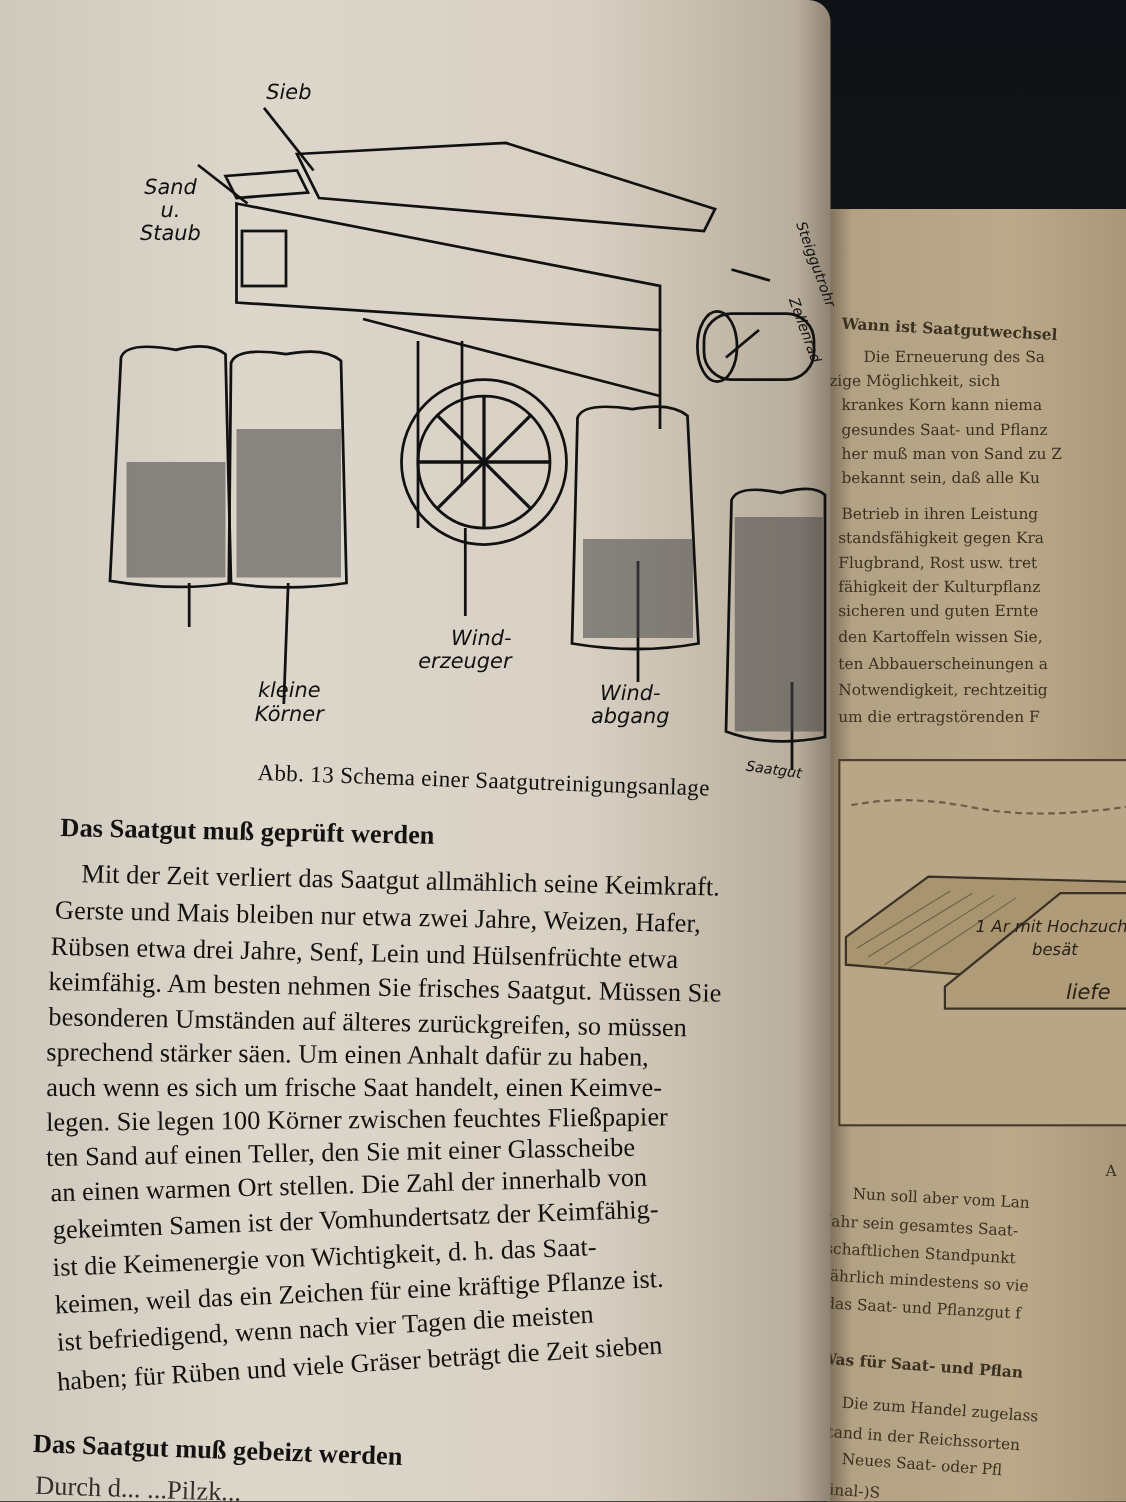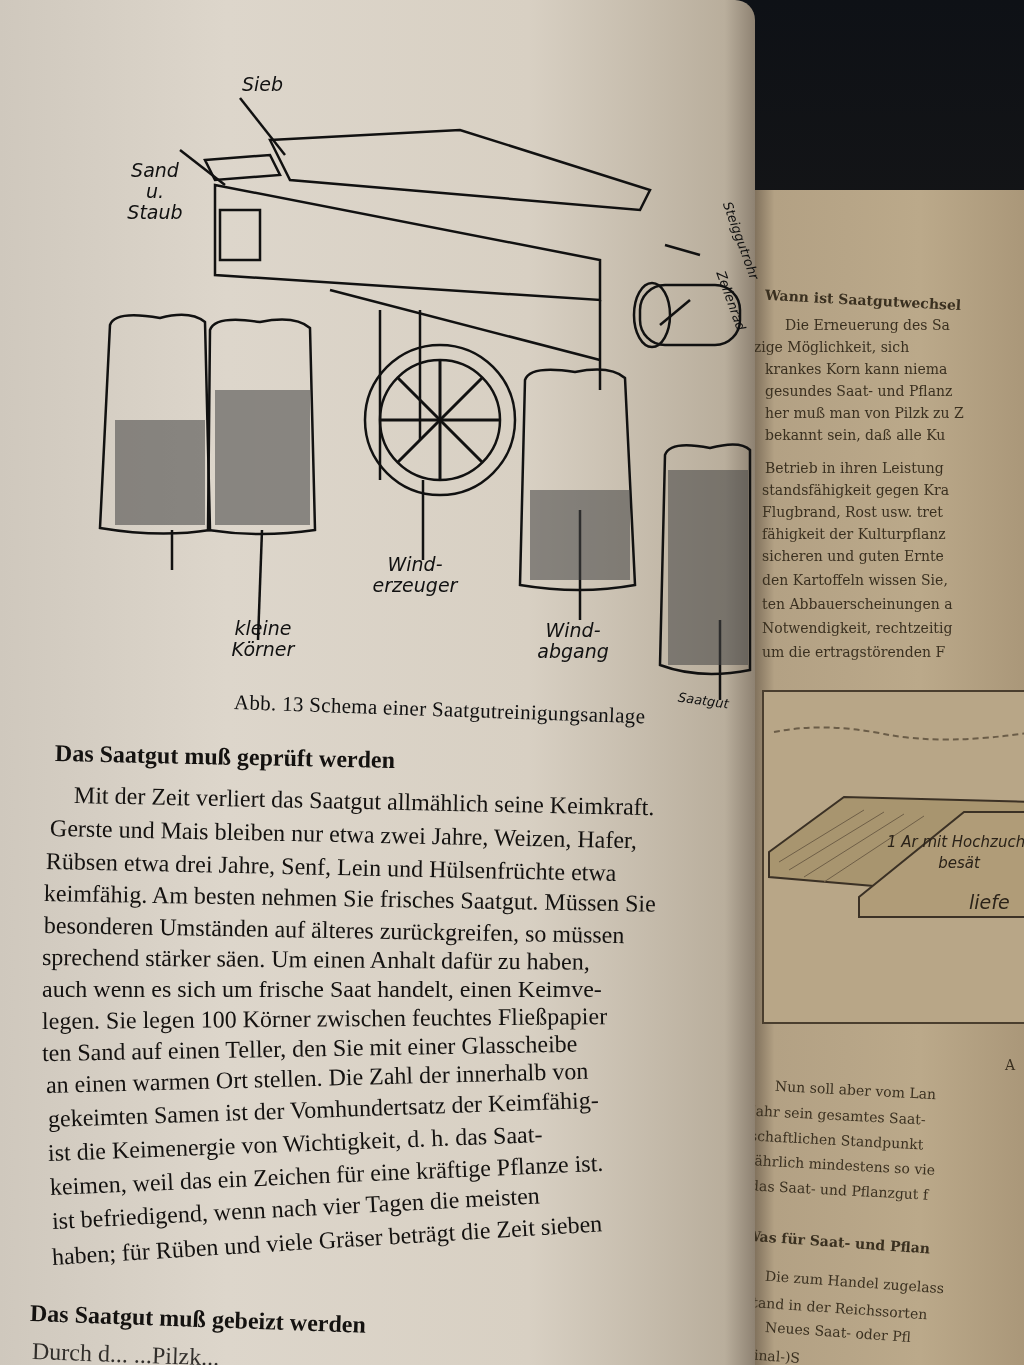--- a/index.html
+++ b/index.html
@@ -23,21 +23,21 @@
 
 <div class="dark-bg"></div>
 
 <div class="right-page"></div>
 <div class="right-text b" style="left:765px;top:290px;transform:rotate(3deg);">Wann ist Saatgutwechsel</div>
 <div>
   <div class="right-text" style="left:785px;top:315px;">Die Erneuerung des Sa</div>
   <div class="right-text" style="left:732px;top:337px;">einzige Möglichkeit, sich</div>
   <div class="right-text" style="left:765px;top:359px;">krankes Korn kann niema</div>
   <div class="right-text" style="left:765px;top:381px;">gesundes Saat- und Pflanz</div>
-  <div class="right-text" style="left:765px;top:403px;">her muß man von Pilzk zu Z</div>
+  <div class="right-text" style="left:765px;top:403px;">her muß man von Sand zu Z</div>
   <div class="right-text" style="left:765px;top:425px;">bekannt sein, daß alle Ku</div>
   <div class="right-text" style="left:765px;top:458px;">Betrieb in ihren Leistung</div>
   <div class="right-text" style="left:762px;top:480px;">standsfähigkeit gegen Kra</div>
   <div class="right-text" style="left:762px;top:502px;">Flugbrand, Rost usw. tret</div>
   <div class="right-text" style="left:762px;top:524px;">fähigkeit der Kulturpflanz</div>
   <div class="right-text" style="left:762px;top:546px;">sicheren und guten Ernte</div>
   <div class="right-text" style="left:762px;top:570px;">den Kartoffeln wissen Sie,</div>
   <div class="right-text" style="left:762px;top:594px;">ten Abbauerscheinungen a</div>
   <div class="right-text" style="left:762px;top:618px;">Notwendigkeit, rechtzeitig</div>
   <div class="right-text" style="left:762px;top:642px;">um die ertragstörenden F</div>
@@ -125,21 +125,21 @@
       <rect x="175" y="330" width="95" height="135"></rect>
       <rect x="490" y="430" width="100" height="90"></rect>
       <rect x="628" y="410" width="80" height="195"></rect>
     </g>
   </svg>
   <div class="label" style="left:182px;top:14px;margin-left:20px;">Sieb</div>
   <div class="label" style="left:85px;top:100px;width:60px;">Sand u. Staub</div>
   <div class="label small" style="left:660px;top:170px;transform:rotate(70deg);">Steiggutrohr</div>
   <div class="label small" style="left:660px;top:230px;transform:rotate(70deg);">Zellenrad</div>
   <div class="label" style="left:178px;top:558px;width:90px;">kleine Körner</div>
-  <div class="label" style="left:325px;top:494px;width:100px;">Wind-erzeuger</div>
+  <div class="label" style="left:325px;top:510px;width:100px;text-align:right;">Wind-erzeuger</div>
   <div class="label" style="left:488px;top:560px;width:90px;">Wind-abgang</div>
   <div class="label small" style="left:638px;top:630px;transform:rotate(8deg);">Saatgut</div>
 </div>
 
 <div class="caption">Abb. 13 Schema einer Saatgutreinigungsanlage</div>
 
 <div class="text h" style="left:55px;top:740px;transform:rotate(1.2deg);transform-origin:left;">Das Saatgut muß geprüft werden</div>
 
 <div>
   <div class="text p" style="left:74px;top:782px;transform:rotate(1.2deg);transform-origin:left;">Mit der Zeit verliert das Saatgut allmählich seine Keimkraft.</div>

